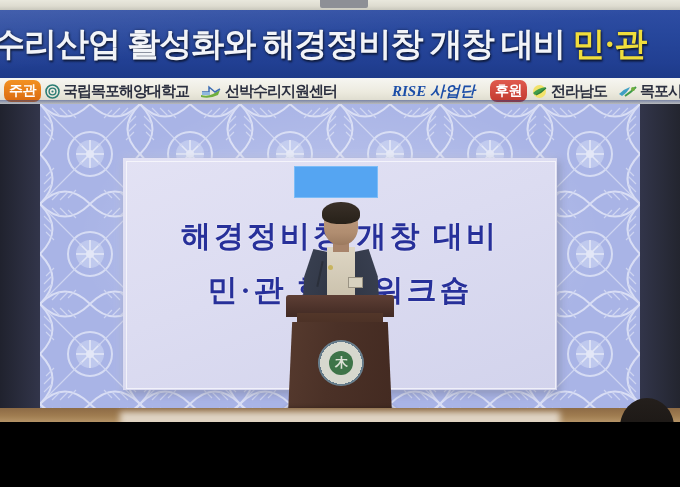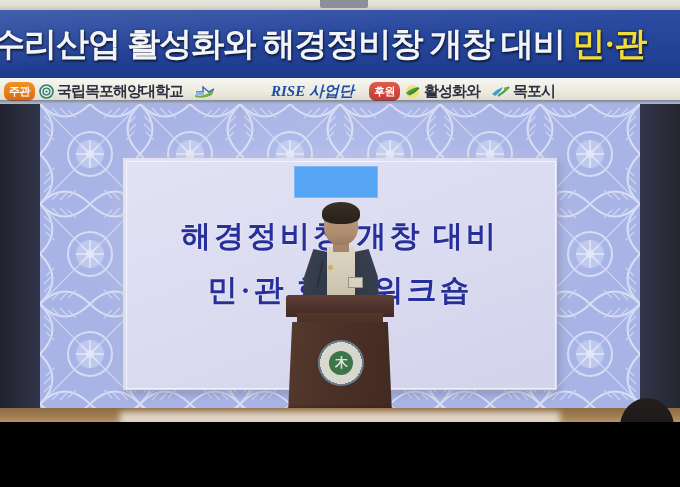--- a/index.html
+++ b/index.html
@@ -72,21 +72,21 @@
     overflow: hidden;
   }
   .sponsor-bar-shadow {
     position: absolute;
     left: 0; top: 100px;
     width: 680px; height: 6px;
     background: linear-gradient(180deg, rgba(40,60,130,0.55), rgba(40,60,130,0));
     pointer-events: none;
   }
   .badge {
-    font-size: 11px;
+    font-size: 14px;
     font-weight: bold;
     color: #fff;
     padding: 2px 5px;
     border-radius: 7px;
     margin: 2px 4px;
     letter-spacing: -0.5px;
     flex: none;
   }
   .badge.jugwan { background: linear-gradient(180deg,#f39222,#d9690f); }
   .badge.huwon  { background: linear-gradient(180deg,#e05a4e,#c23a2e); }
@@ -360,35 +360,36 @@
       </svg>
       <span class="sponsor-name">국립목포해양대학교</span>
     </div>
 
     <div class="sponsor">
       <svg class="logo" width="22" height="15" viewBox="0 0 22 15">
         <path d="M1 11 Q7 13 13 10 L20 6 L18 11 Q10 15 1 13 Z" fill="#6fae3e"></path>
         <path d="M2 8 L9 8 L9 3 L15 8 L20 5" fill="none" stroke="#3f6fb5" stroke-width="1.5"></path>
         <rect x="2" y="8" width="8" height="3" fill="#8fb7dd"></rect>
       </svg>
+      <span class="sponsor-name">선박수리지원센터</span>
     </div>
 
     <div class="sponsor">
       <span class="sponsor-name rise">RISE 사업단</span>
     </div>
 
     <div class="badge huwon">후원</div>
 
     <div class="sponsor">
       <svg class="logo" width="17" height="15" viewBox="0 0 17 15">
         <circle cx="8.5" cy="7.5" r="6.5" fill="#f2e26a"></circle>
         <path d="M2 9 Q7 4 15 3 Q11 9 4 11 Z" fill="#3f9c4a"></path>
         <path d="M5 11 Q10 9 15 4" fill="none" stroke="#2b7a37" stroke-width="1.2"></path>
       </svg>
-      <span class="sponsor-name">활성화와</span>
+      <span class="sponsor-name">전라남도</span>
     </div>
 
     <div class="sponsor">
       <svg class="logo" width="19" height="15" viewBox="0 0 19 15">
         <path d="M1 10 Q6 5 12 3 Q10 8 4 12 Z" fill="#3fa0c4"></path>
         <path d="M7 12 Q12 9 18 3" fill="none" stroke="#3f9c4a" stroke-width="2"></path>
         <circle cx="15" cy="5" r="2" fill="#6fae3e"></circle>
       </svg>
       <span class="sponsor-name">목포시</span>
     </div>

